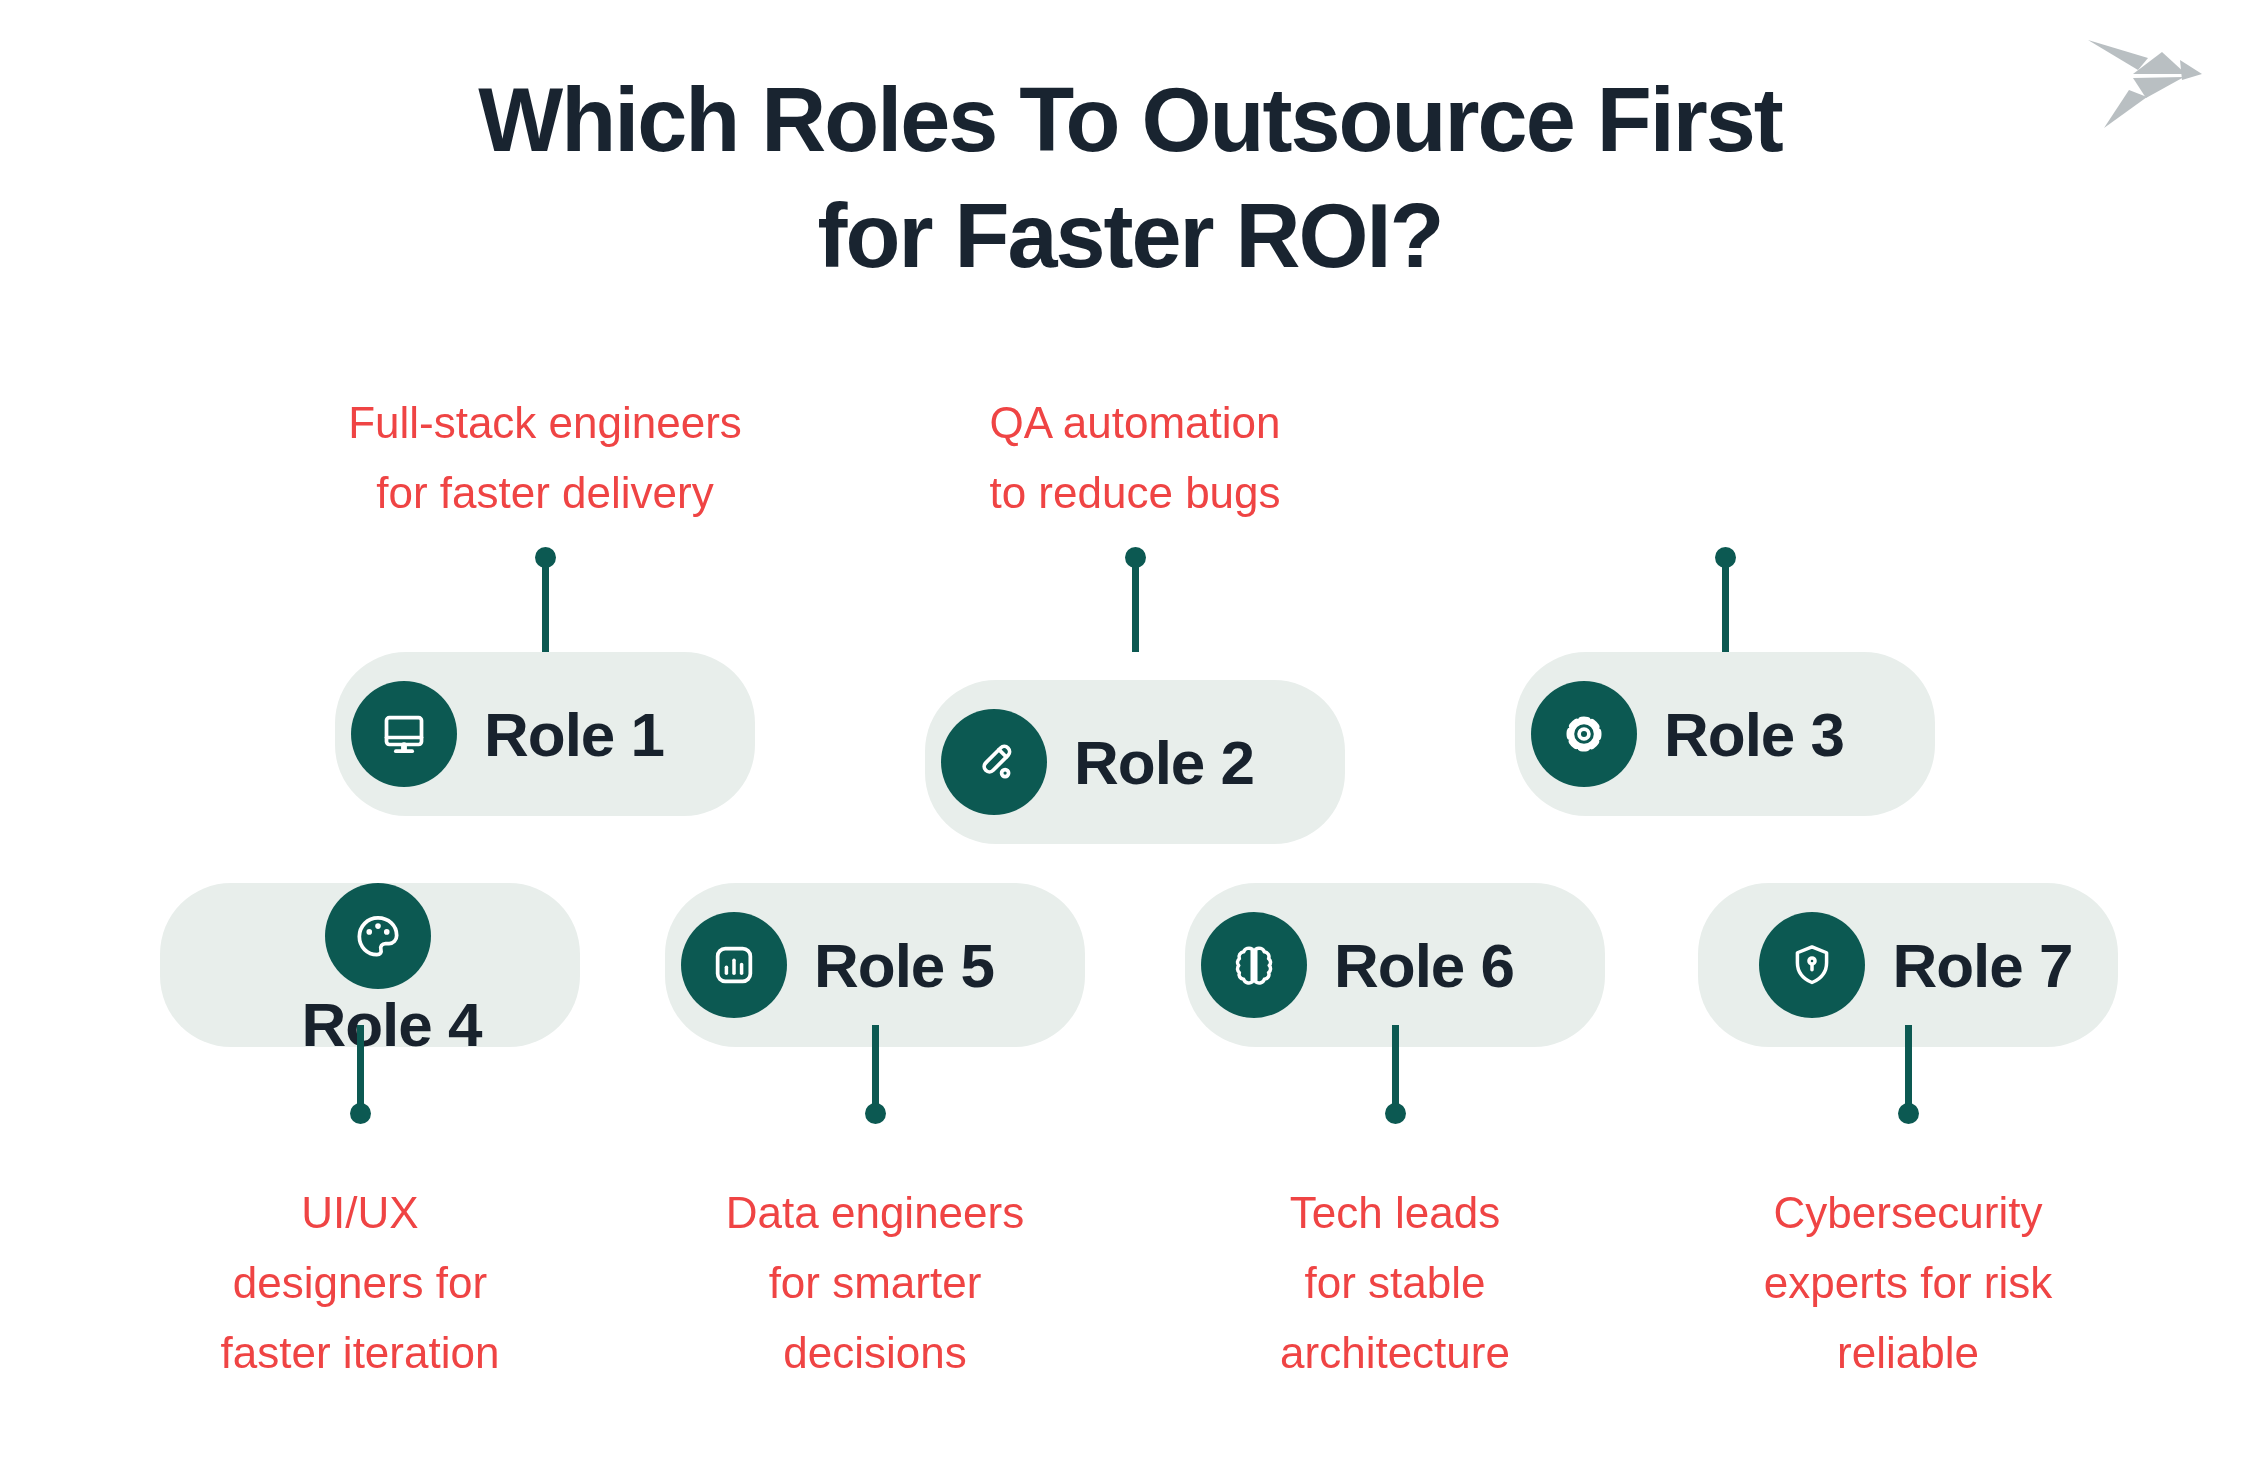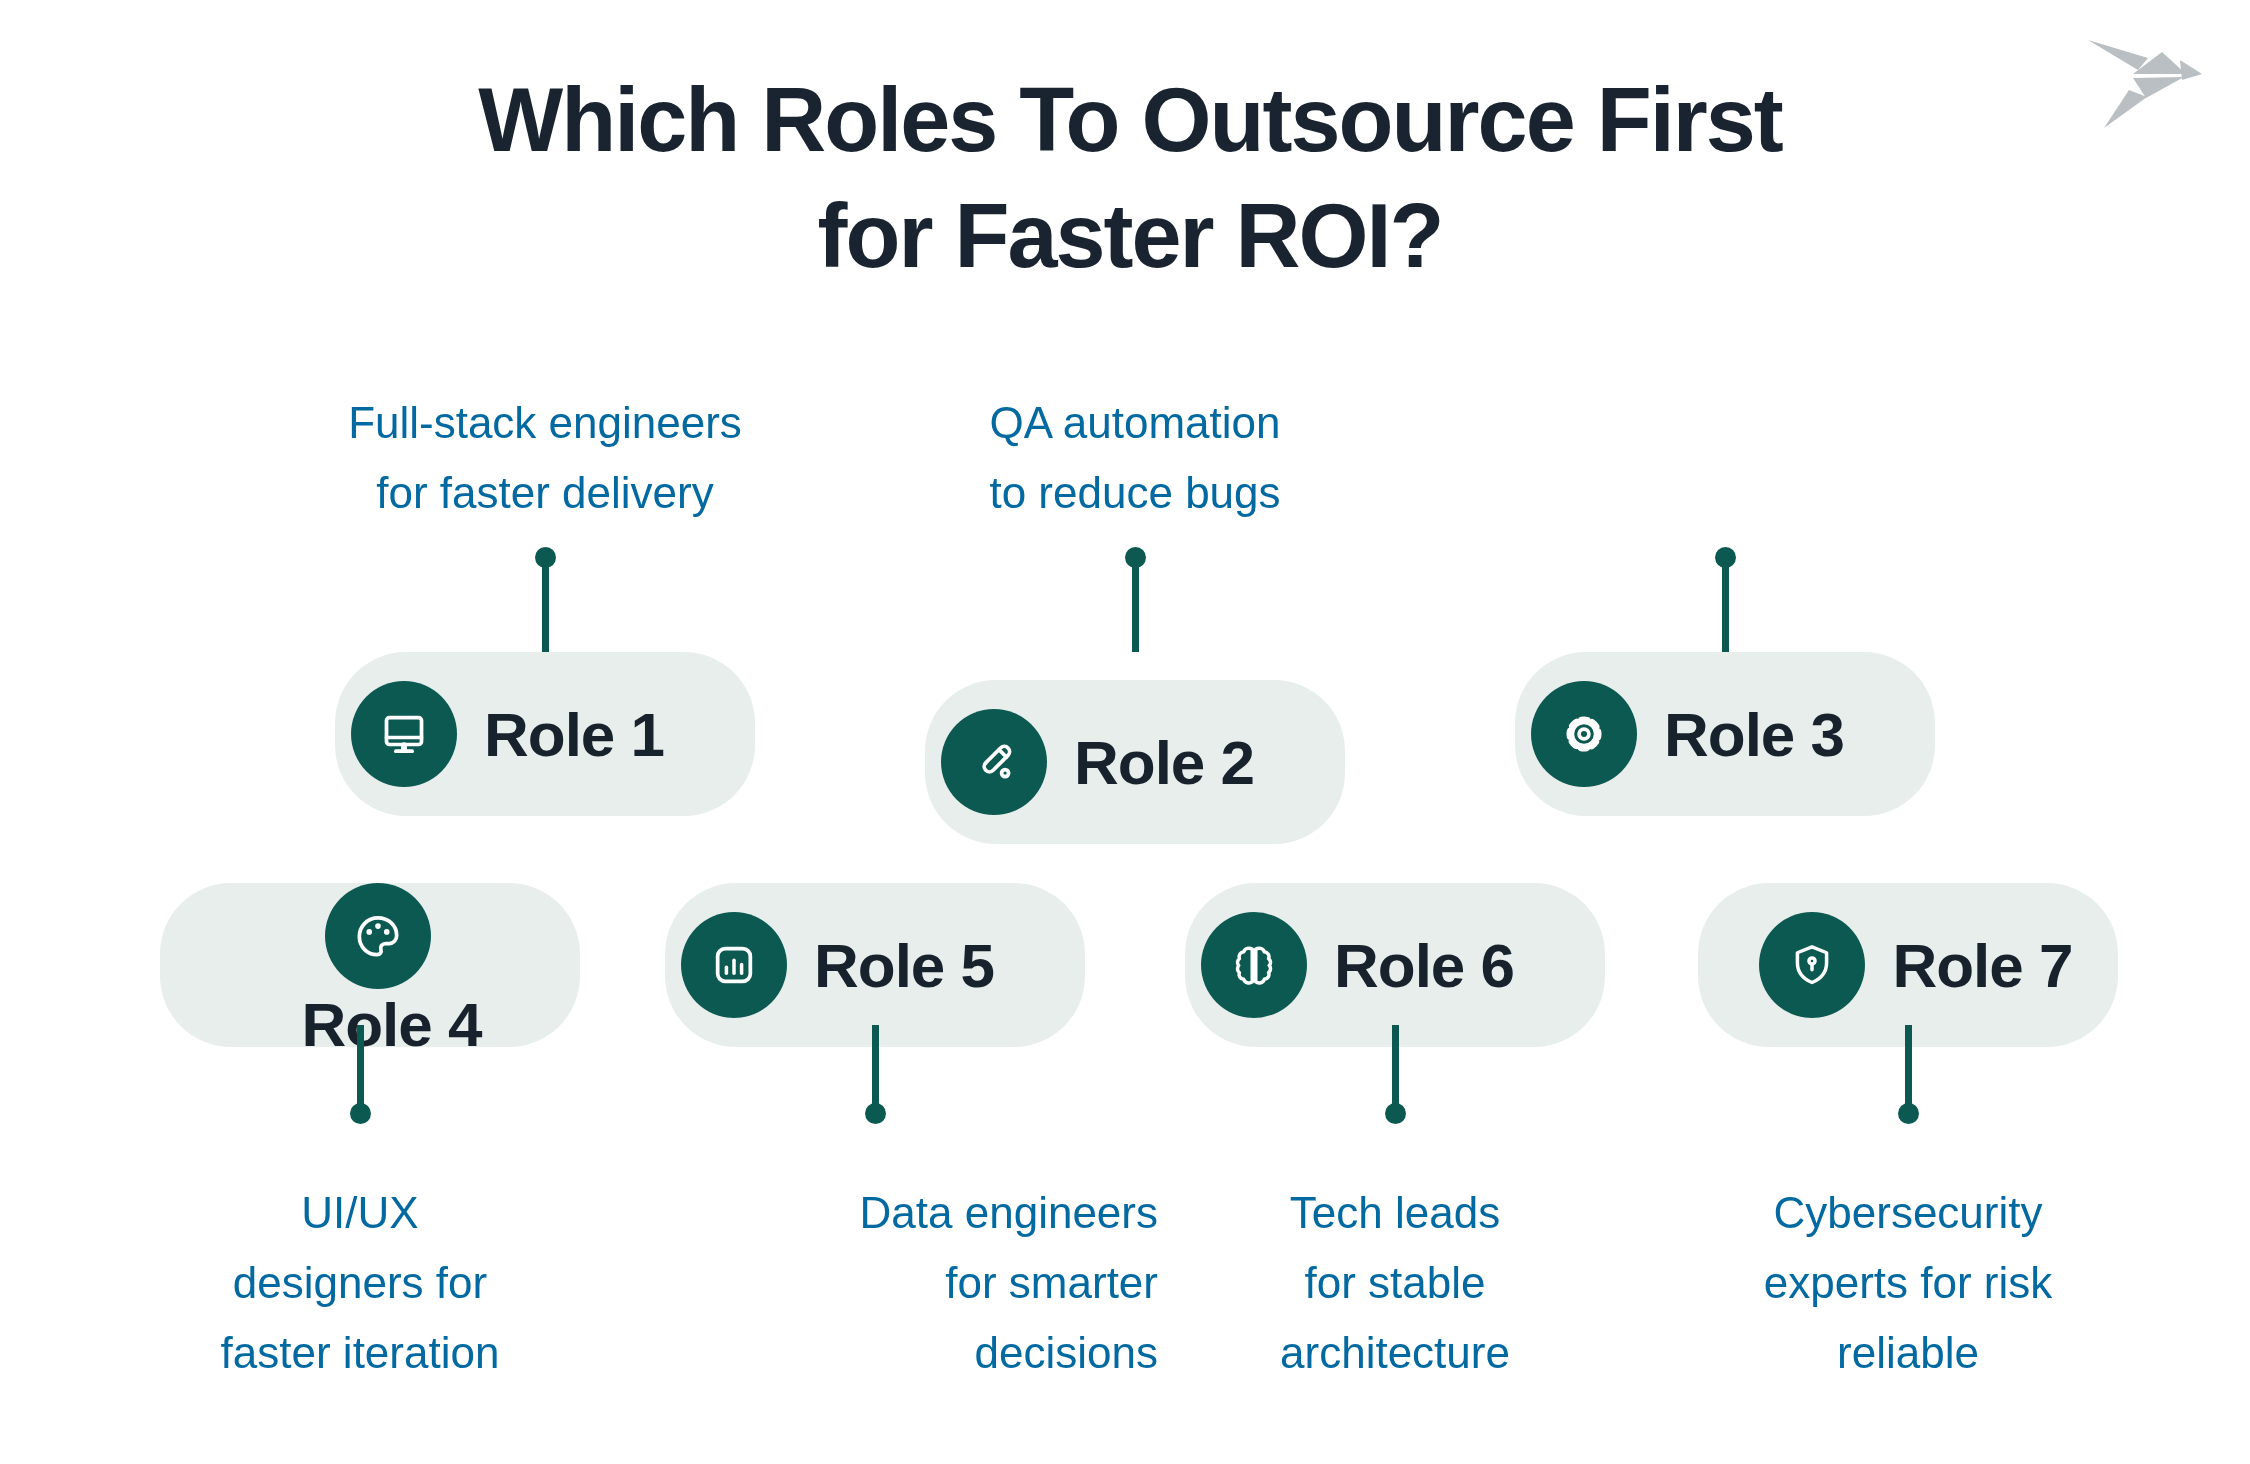--- a/index.html
+++ b/index.html
@@ -57,21 +57,21 @@
     background:#0c5952;
   }
 
   
   .desc {
     position:absolute;
     width:600px;
     text-align:center;
     white-space:pre-line;
     font-size:44px; line-height:70px;
-    color:#0369a1;
+    color:#ef4444;
   }
 
   
   .p1 { left:335px;  top:652px; }
   .p2 { left:925px;  top:652px;margin-top:28px; }
   .p3 { left:1515px; top:652px; }
   
   .p4 { left:160px;  top:883px;flex-direction:column; }
   .p5 { left:665px;  top:883px; }
   .p6 { left:1185px; top:883px; }
@@ -93,21 +93,21 @@
   .d4 { left:349.5px;  top:1103px; }
   .d5 { left:864.5px;  top:1103px; }
   .d6 { left:1384.5px; top:1103px; }
   .d7 { left:1897.5px; top:1103px; }
 
   
   .t1 { left:245px;  top:388px; }
   .t2 { left:835px;  top:388px; }
   .t3 { left:1425px; top:388px; }
   .t4 { left:60px;   top:1178px; }
-  .t5 { left:558px;  top:1178px;text-align:right; }
+  .t5 { left:575px;  top:1178px; }
   .t6 { left:1095px; top:1178px; }
   .t7 { left:1608px; top:1178px; }
 
   .wicon { fill:none; stroke:#ffffff; stroke-width:3.2; stroke-linecap:round; stroke-linejoin:round; }
 </style>
 </head>
 <body>
 
 <div class="canvas">
 

